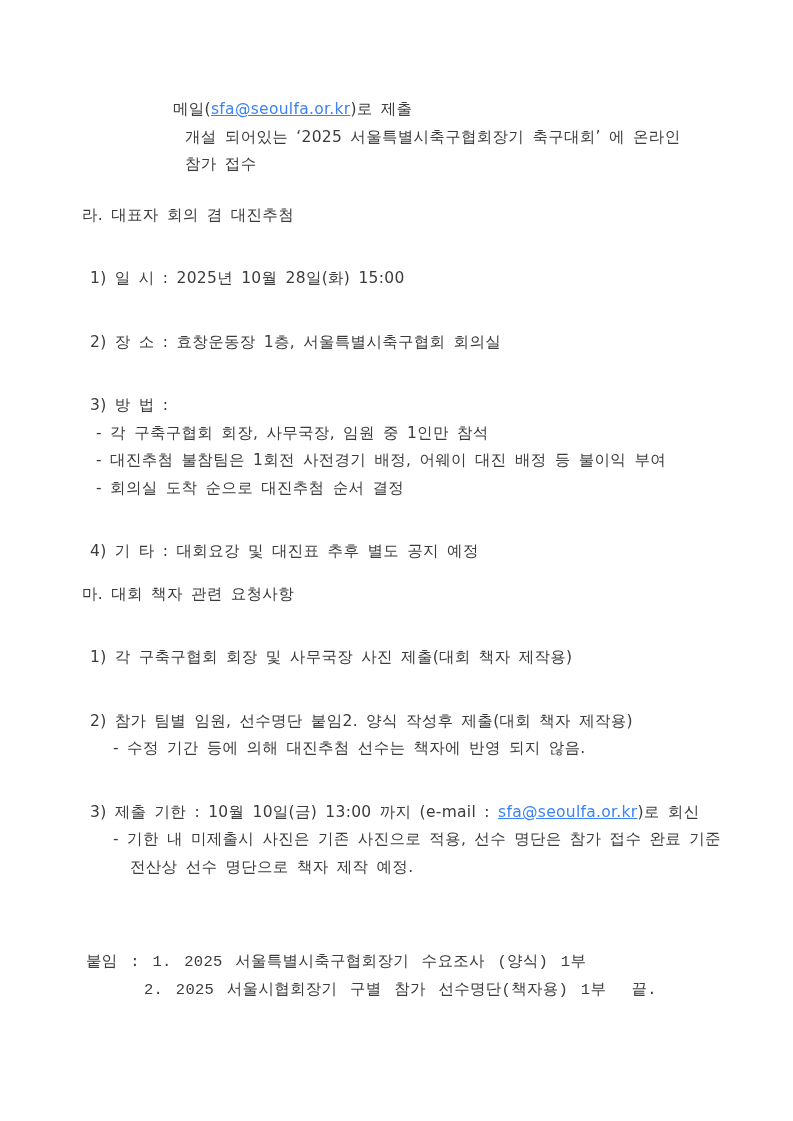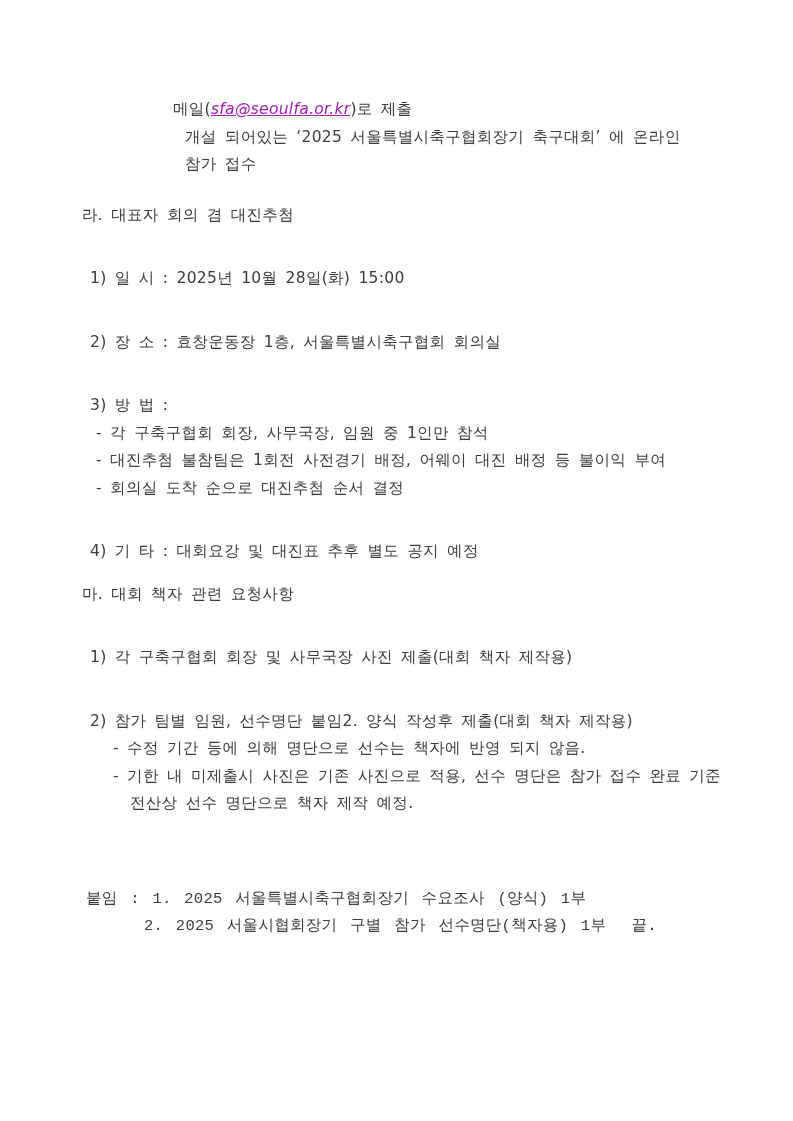--- a/index.html
+++ b/index.html
@@ -38,25 +38,24 @@
   .ind-numtop  { padding-left: 93px;  }
   .ind-conttop { padding-left: 185px; }
   .ind-sect    { padding-left: 82px;  }
   .ind-num     { padding-left: 90px; margin-top: 36px;  }
   .ind-dash    { padding-left: 96px;  }
   .ind-dash2   { padding-left: 113px; }
   .ind-cont2   { padding-left: 130px; }
   .ind-attach  { padding-left: 86px;  }
   .ind-attach2 { padding-left: 144px; }
   a.email {
-    color: #a21caf;
+    color: #3b82f6;
     text-decoration: underline;
     cursor: pointer;
     letter-spacing: 0.3px;
-    font-style: italic;
   }
 </style>
 </head>
 <body>
 
 <div class="page">
   <div class="doc-body">
       <div class="block blk-0">
         <div class="line ind-mail"><span>메일(</span><a class="email">sfa@seoulfa.or.kr</a><span>)로 제출</span></div>
         <div class="line ind-conttop"><span>개설 되어있는 ‘2025 서울특별시축구협회장기 축구대회’ 에 온라인</span></div>
@@ -69,21 +68,22 @@
         <div class="line ind-num"><span>3) 방 법 :</span></div>
         <div class="line ind-dash"><span>- 각 구축구협회 회장, 사무국장, 임원 중 1인만 참석</span></div>
         <div class="line ind-dash"><span>- 대진추첨 불참팀은 1회전 사전경기 배정, 어웨이 대진 배정 등 불이익 부여</span></div>
         <div class="line ind-dash"><span>- 회의실 도착 순으로 대진추첨 순서 결정</span></div>
         <div class="line ind-num"><span>4) 기 타 : 대회요강 및 대진표 추후 별도 공지 예정</span></div>
       </div>
       <div class="block blk-2">
         <div class="line ind-sect"><span>마. 대회 책자 관련 요청사항</span></div>
         <div class="line ind-num"><span>1) 각 구축구협회 회장 및 사무국장 사진 제출(대회 책자 제작용)</span></div>
         <div class="line ind-num"><span>2) 참가 팀별 임원, 선수명단 붙임2. 양식 작성후 제출(대회 책자 제작용)</span></div>
-        <div class="line ind-dash2"><span>- 수정 기간 등에 의해 명단으로 선수는 책자에 반영 되지 않음.</span></div>
+        <div class="line ind-dash2"><span>- 수정 기간 등에 의해 대진추첨 선수는 책자에 반영 되지 않음.</span></div>
+        <div class="line ind-num"><span>3) 제출 기한 : 10월 10일(금) 13:00 까지 (e-mail : </span><a class="email">sfa@seoulfa.or.kr</a><span>)로 회신</span></div>
         <div class="line ind-dash2"><span>- 기한 내 미제출시 사진은 기존 사진으로 적용, 선수 명단은 참가 접수 완료 기준</span></div>
         <div class="line ind-cont2"><span>전산상 선수 명단으로 책자 제작 예정.</span></div>
       </div>
       <div class="block blk-3">
         <div class="line ind-attach"><span>붙임 : 1. 2025 서울특별시축구협회장기 수요조사 (양식) 1부</span></div>
         <div class="line ind-attach2"><span>2. 2025 서울시협회장기 구별 참가 선수명단(책자용) 1부  끝.</span></div>
       </div>
     </div>
 </div>
 

